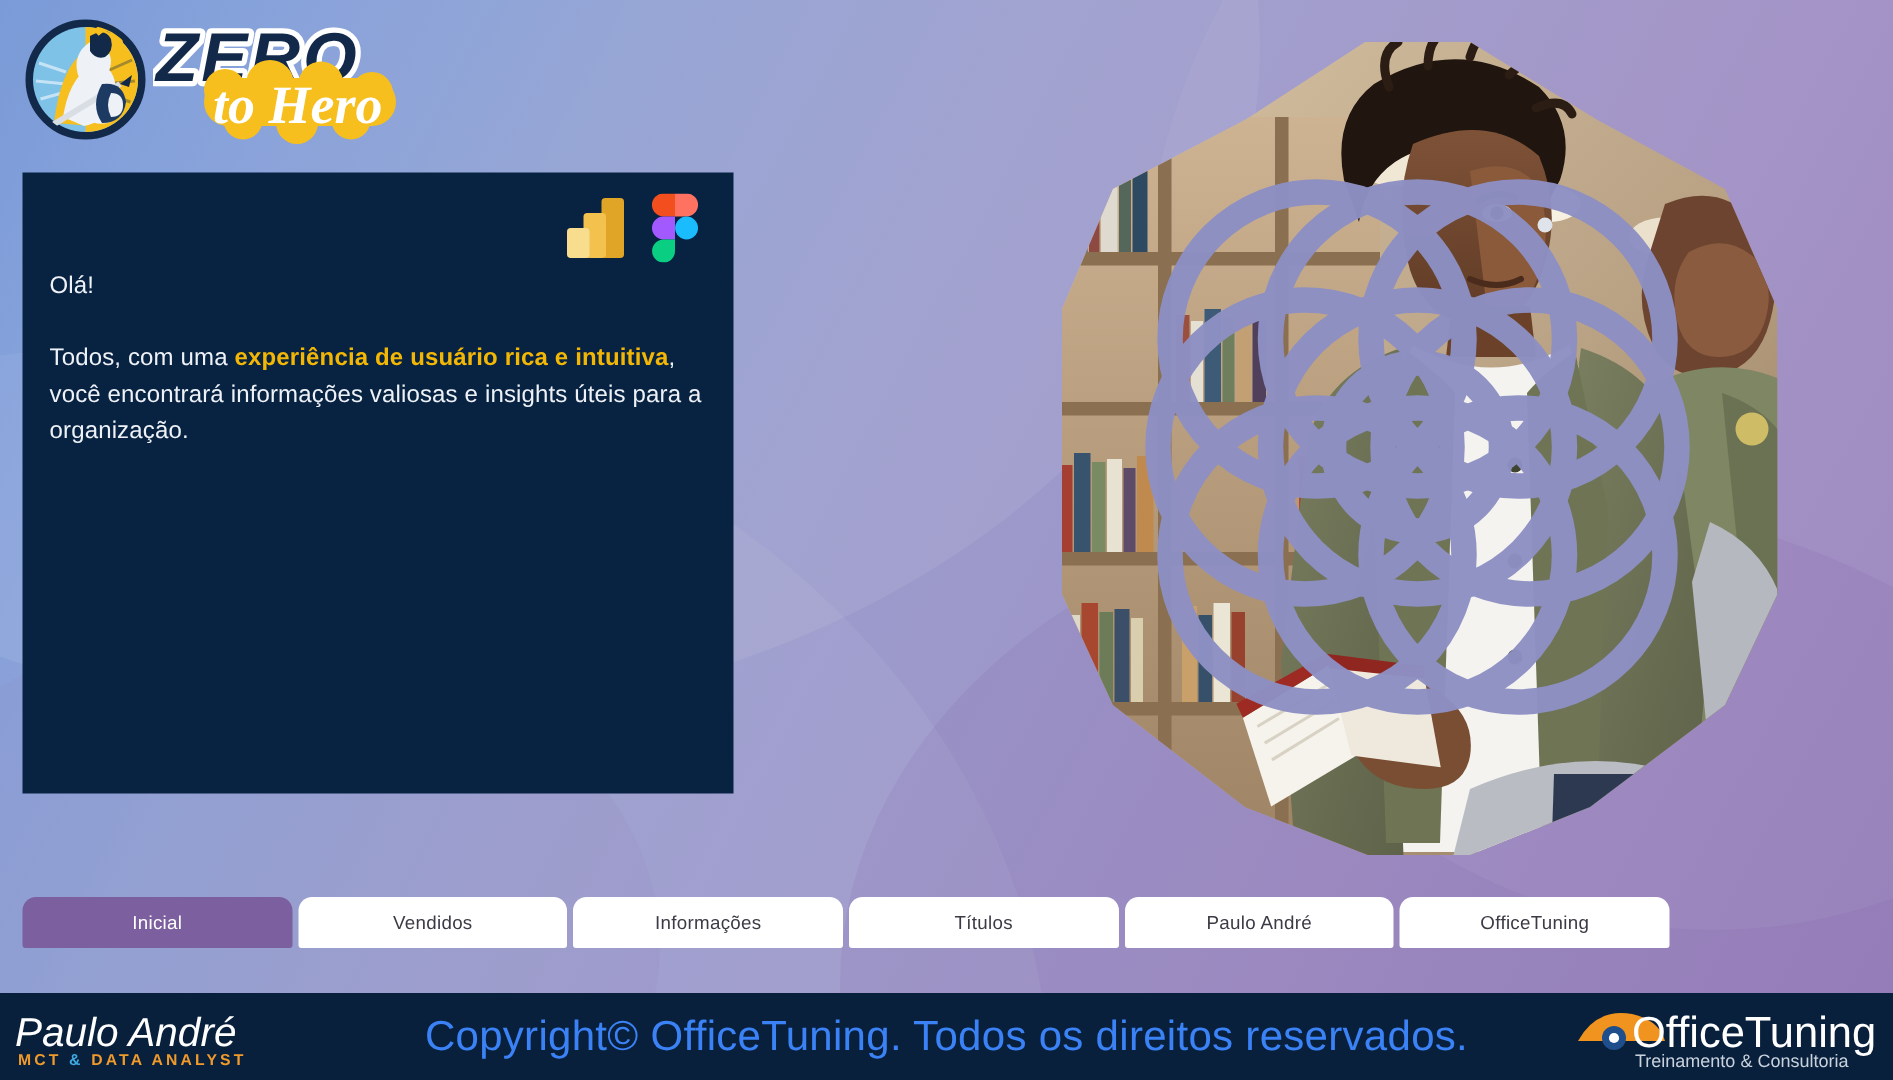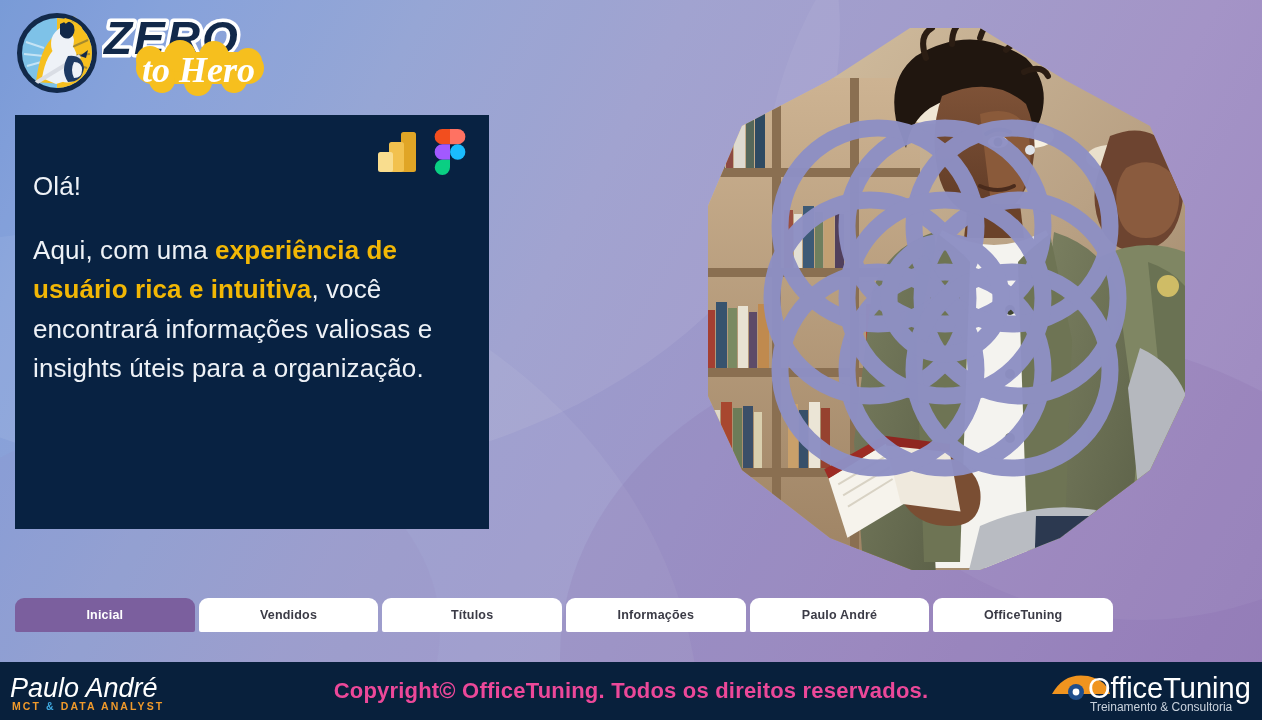--- a/index.html
+++ b/index.html
@@ -100,24 +100,24 @@
     right: 22px; top: 14px;
     display: flex;
     align-items: center;
     gap: 16px;
   }
   .pbi-icon { width: 40px; height: 42px; }
   .figma-icon { width: 34px; height: 46px; }
 
   #card-text {
     position: absolute;
-    left: 18px; top: 52px;
+    left: 18px; top: 64px;
     right: 16px;
     color: #eef2f7;
-    font-size: 26px;
+    font-size: 16px;
     line-height: 1.52;
     font-weight: 400;
     letter-spacing: 0.1px;
   }
   #card-text p { margin: 0 0 24px 0; }
   #card-text p:last-child { margin-bottom: 0; }
   .hl {
     color: #f2b705;
     font-weight: 700;
   }
@@ -137,21 +137,20 @@
     border-radius: 9px 9px 2px 2px;
     background: #ffffff;
     color: #3b3b46;
     font-size: 12.5px;
     display: flex;
     align-items: center;
     justify-content: center;
     cursor: pointer;
     user-select: none;
     letter-spacing: 0.2px;
-    font-weight: bold;
   }
   .tab.active {
     background: #7b5f9e;
     color: #ffffff;
   }
 
   
   #footer {
     position: absolute;
     left: 0; bottom: 0;
@@ -165,24 +164,23 @@
     position: absolute;
     left: 8px; top: 7px;
     width: 170px; height: 44px;
   }
   #footer-center {
     position: absolute;
     left: 0; right: 0; top: 0; bottom: 0;
     display: flex;
     align-items: center;
     justify-content: center;
-    color: #ec4899;
-    font-size: 22px;
+    color: #3b82f6;
+    font-size: 28px;
     letter-spacing: 0.2px;
-    font-weight: bold;
   }
   #footer-right {
     position: absolute;
     right: 8px; top: 6px;
     width: 206px; height: 46px;
   }
 </style>
 </head>
 <body>
 
@@ -427,29 +425,29 @@
         <path d="M8.6 0h8.4v16.6H8.6a8.3 8.3 0 0 1 0-16.6z" fill="#f24e1e"></path>
         <path d="M17 0h8.4a8.3 8.3 0 0 1 0 16.6H17z" fill="#ff7262"></path>
         <path d="M8.6 16.7h8.4v16.6H8.6a8.3 8.3 0 0 1 0-16.6z" fill="#a259ff"></path>
         <circle cx="25.4" cy="25" r="8.3" fill="#1abcfe"></circle>
         <path d="M8.6 33.4h8.4v8.3a8.3 8.3 0 1 1-8.4-8.3z" fill="#0acf83"></path>
       </svg>
     </div>
 
     <div id="card-text">
       <p><span>Olá!</span></p>
-      <p><span>Aqui, com uma </span><span class="hl">experiência de usuário rica e intuitiva</span><span>, você encontrará informações valiosas e insights úteis para a organização.</span></p>
+      <p><span>Todos, com uma </span><span class="hl">experiência de usuário rica e intuitiva</span><span>, você encontrará informações valiosas e insights úteis para a organização.</span></p>
     </div>
   </div>
 
   <div id="tabbar">
     <div class="tab active">Inicial</div>
     <div class="tab">Vendidos</div>
+    <div class="tab">Informações</div>
     <div class="tab">Títulos</div>
-    <div class="tab">Informações</div>
     <div class="tab">Paulo André</div>
     <div class="tab">OfficeTuning</div>
   </div>
 
   <div id="footer">
 
     <svg id="footer-left" viewBox="0 0 170 44">
       <text x="2" y="28" font-family="'Liberation Sans', sans-serif" font-size="27" fill="#ffffff" font-style="italic">Paulo André</text>
       <text x="4" y="41" font-family="'Liberation Sans', sans-serif" font-size="10.5" font-weight="bold" letter-spacing="2.1" fill="#f09a2b">MCT<tspan fill="#3fa9e0"> &amp; </tspan>DATA ANALYST</text>
     </svg>

